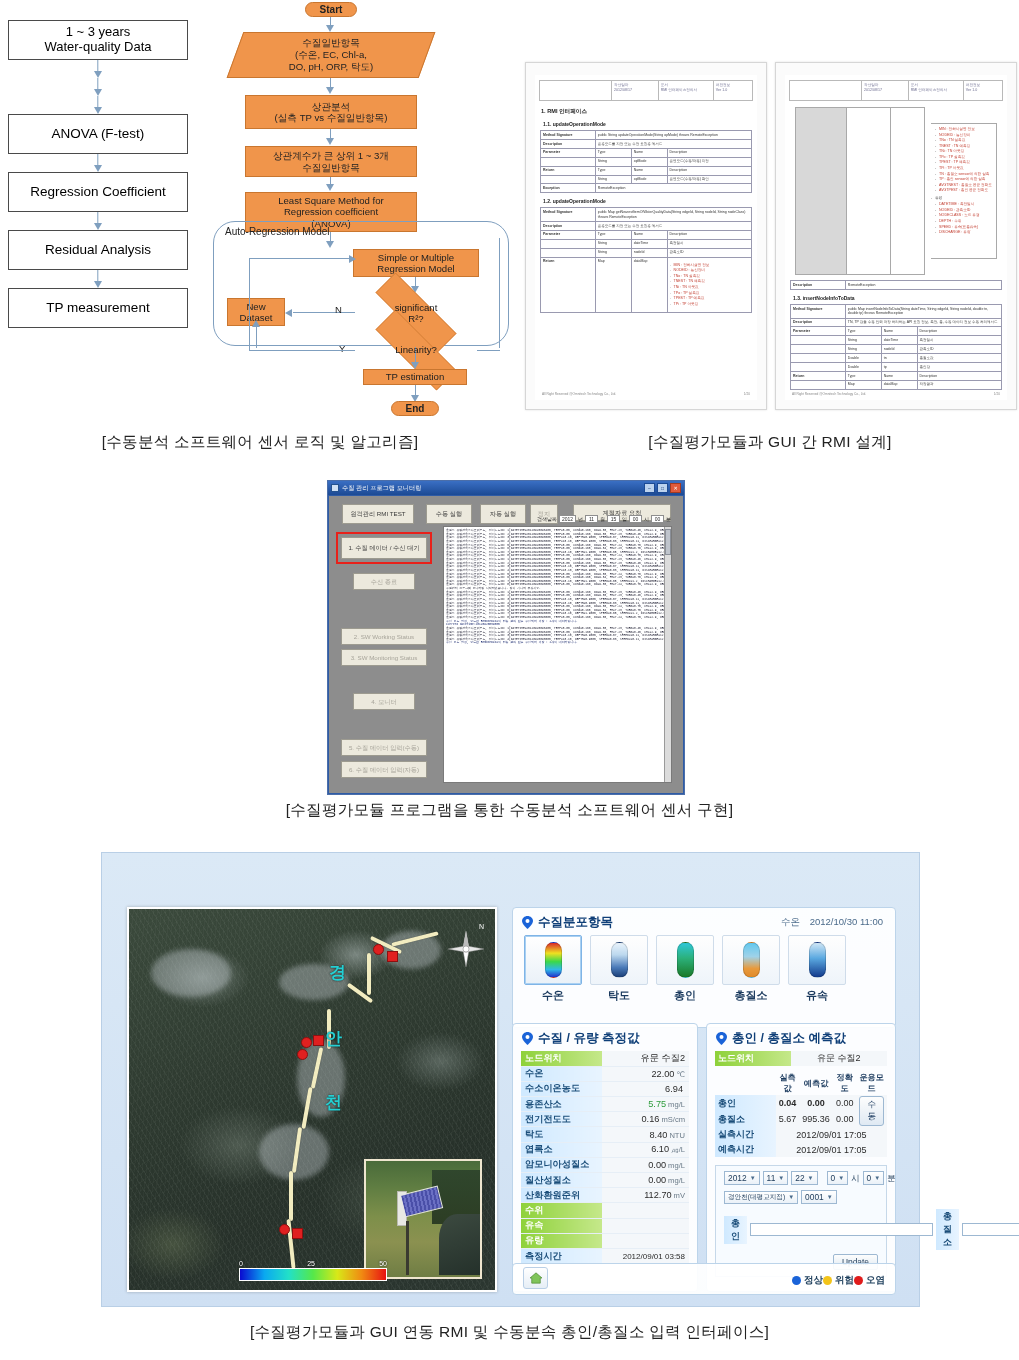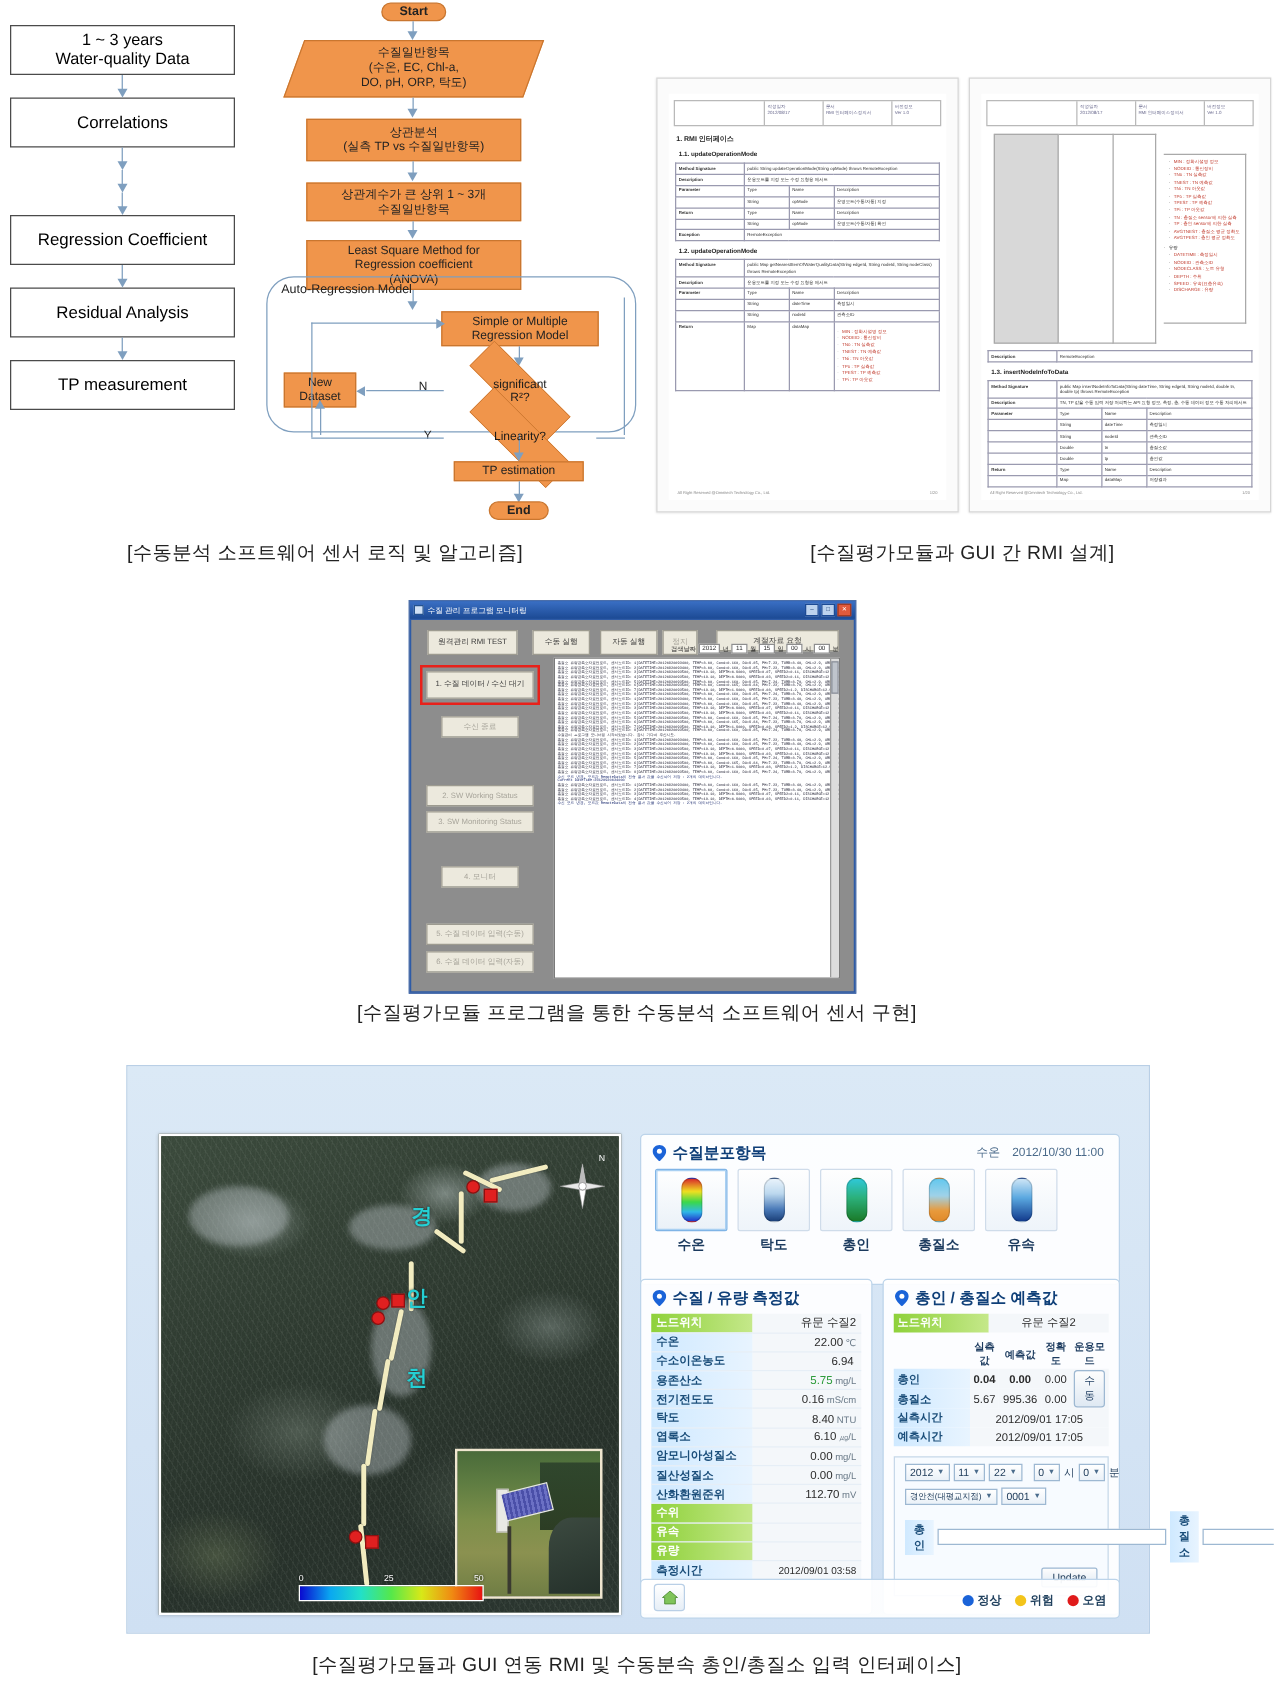--- a/index.html
+++ b/index.html
@@ -312,21 +312,21 @@
     background:linear-gradient(#fff,#eaf1f8); border:1px solid #9db8d2;
     font-size:8.4px; padding:1px 3px; color:#24405e; display:flex; align-items:center; gap:3px;
   }
   .sel .car{ font-size:6px; color:#4b6c8c; }
   .inp{ background:#fff; border:1px solid #9db8d2; height:13px; flex:1; }
   .upd-btn{
     margin:4px 8px 0 auto; padding:2px 8px; font-size:8.4px;
     background:linear-gradient(#fdfdfd,#dde8f2); border:1px solid #9db8d2; border-radius:2px;
     color:#24405e; display:inline-block;
   }
-  #legend{ position:absolute; right:10px; bottom:7px; display:flex; gap:11px; align-items:flex-end;margin-top:34px; }
+  #legend{ position:absolute; right:10px; bottom:7px; display:flex; align-items:flex-end;margin-top:34px; }
   .lg{ display:flex; align-items:center; gap:3px; font-size:9.5px; color:#22425f; font-weight:bold;}
   .dot{ width:9px;height:9px;border-radius:50%; }
   #home-btn{
     position:absolute; left:10px; bottom:5px; width:25px; height:22px;
     background:linear-gradient(#fff,#e6eef6); border:1px solid #b9cfe6; border-radius:3px;
     display:flex; align-items:center; justify-content:center;
   }
   #p-bottom{ left:410px; top:410px; width:384px; height:32px; }
   #cap4{ position:absolute; left:0; top:1322px; width:1019px; }
 </style>
@@ -334,23 +334,23 @@
 <body>
 
 <div id="sec1">
 
   <div id="chain">
     <div class="chain-box two">
       <span><span>1 ~ 3 years</span><br>
       <span>Water-quality Data</span></span>
     </div>
     <div class="chain-arrow"></div>
-    <div class="chain-box">Correlations</div>
     <div class="chain-arrow"></div>
     <div class="chain-arrow"></div>
+    <div class="chain-box">ANOVA (F-test)</div>
     <div class="chain-arrow"></div>
     <div class="chain-box">Regression Coefficient</div>
     <div class="chain-arrow"></div>
     <div class="chain-box">Residual Analysis</div>
     <div class="chain-arrow"></div>
     <div class="chain-box">TP measurement</div>
   </div>
 
   <div id="flow">
 

